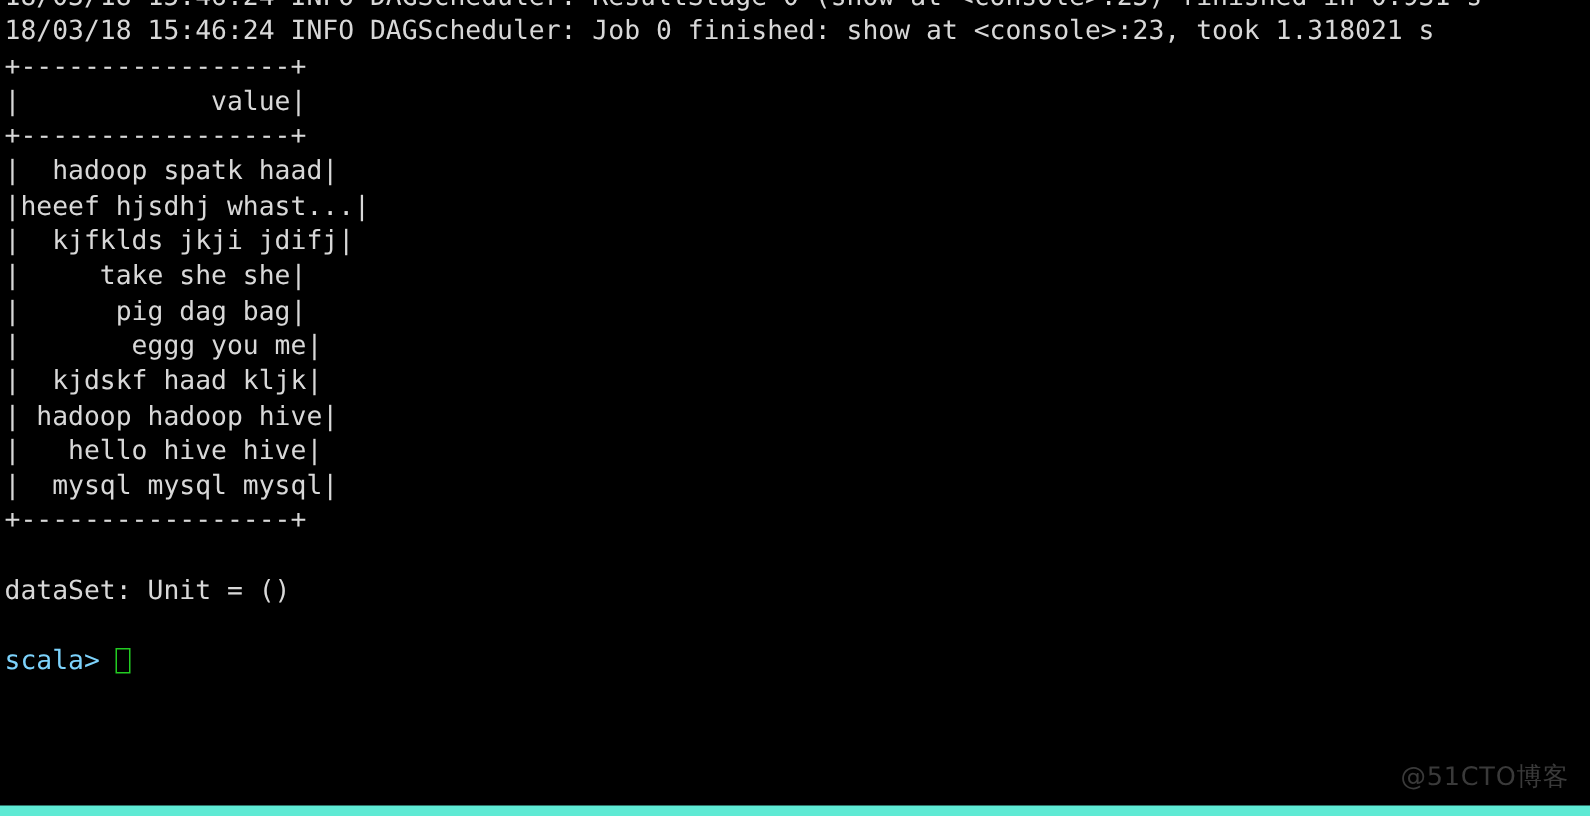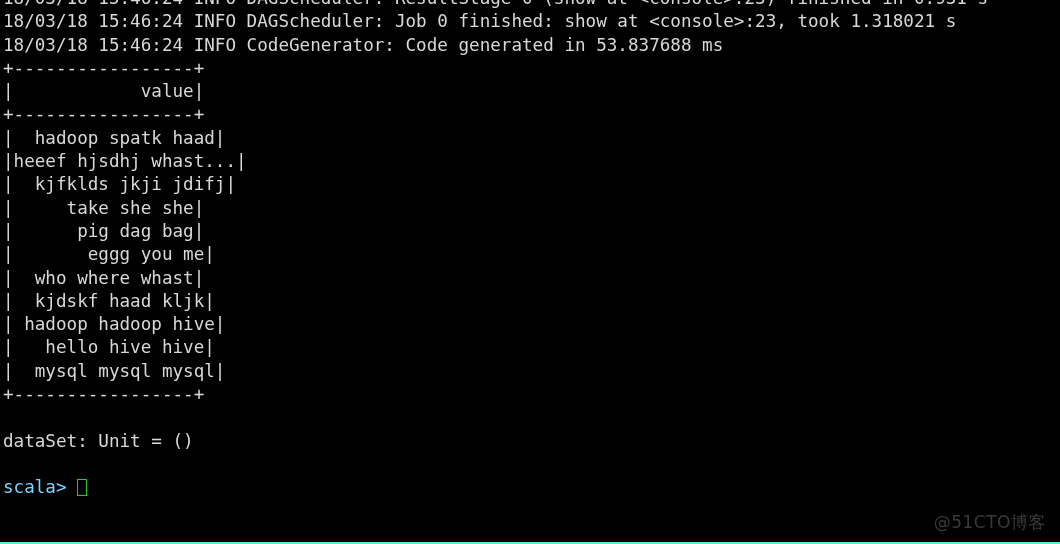--- a/index.html
+++ b/index.html
@@ -8,21 +8,21 @@
     background: #000000;
   }
   #terminal-window {
     position: relative;
     width: 1060px;
     height: 544px;
     background: #000000;
     overflow: hidden;
     font-family: "DejaVu Sans Mono", "Liberation Mono", monospace;
     box-sizing: border-box;
-    border-bottom: 2px solid #5eead4;
+    border-bottom: 7px solid #5eead4;
   }
   #terminal-output {
     position: absolute;
     left: 3px;
     top: -13px;
     width: 1054px;
   }
   .term-line {
     height: 23.3px;
     line-height: 23.3px;
@@ -69,31 +69,29 @@
   }
 </style>
 </head>
 <body>
 
 <div id="terminal-window">
 
   <div id="terminal-output">
     <div class="term-line">18/03/18 15:46:24 INFO DAGScheduler: ResultStage 0 (show at &lt;console&gt;:23) finished in 0.931 s</div>
     <div class="term-line">18/03/18 15:46:24 INFO DAGScheduler: Job 0 finished: show at &lt;console&gt;:23, took 1.318021 s</div>
-    <div class="term-line">18/03/18 15:46:24 INFO CodeGenerator: Code generated in 53.837688 ms</div>
     <div class="term-line">+-----------------+</div>
     <div class="term-line">|            value|</div>
     <div class="term-line">+-----------------+</div>
     <div class="term-line">|  hadoop spatk haad|</div>
     <div class="term-line">|heeef hjsdhj whast...|</div>
     <div class="term-line">|  kjfklds jkji jdifj|</div>
     <div class="term-line">|     take she she|</div>
     <div class="term-line">|      pig dag bag|</div>
     <div class="term-line">|       eggg you me|</div>
-    <div class="term-line">|  who where whast|</div>
     <div class="term-line">|  kjdskf haad kljk|</div>
     <div class="term-line">| hadoop hadoop hive|</div>
     <div class="term-line">|   hello hive hive|</div>
     <div class="term-line">|  mysql mysql mysql|</div>
     <div class="term-line">+-----------------+</div>
     <div class="term-line blank"></div>
     <div class="term-line">dataSet: Unit = ()</div>
     <div class="term-line blank"></div>
     <div class="prompt-line"><span class="prompt-text">scala&gt; </span><span class="cursor-block"></span></div>
   </div>

